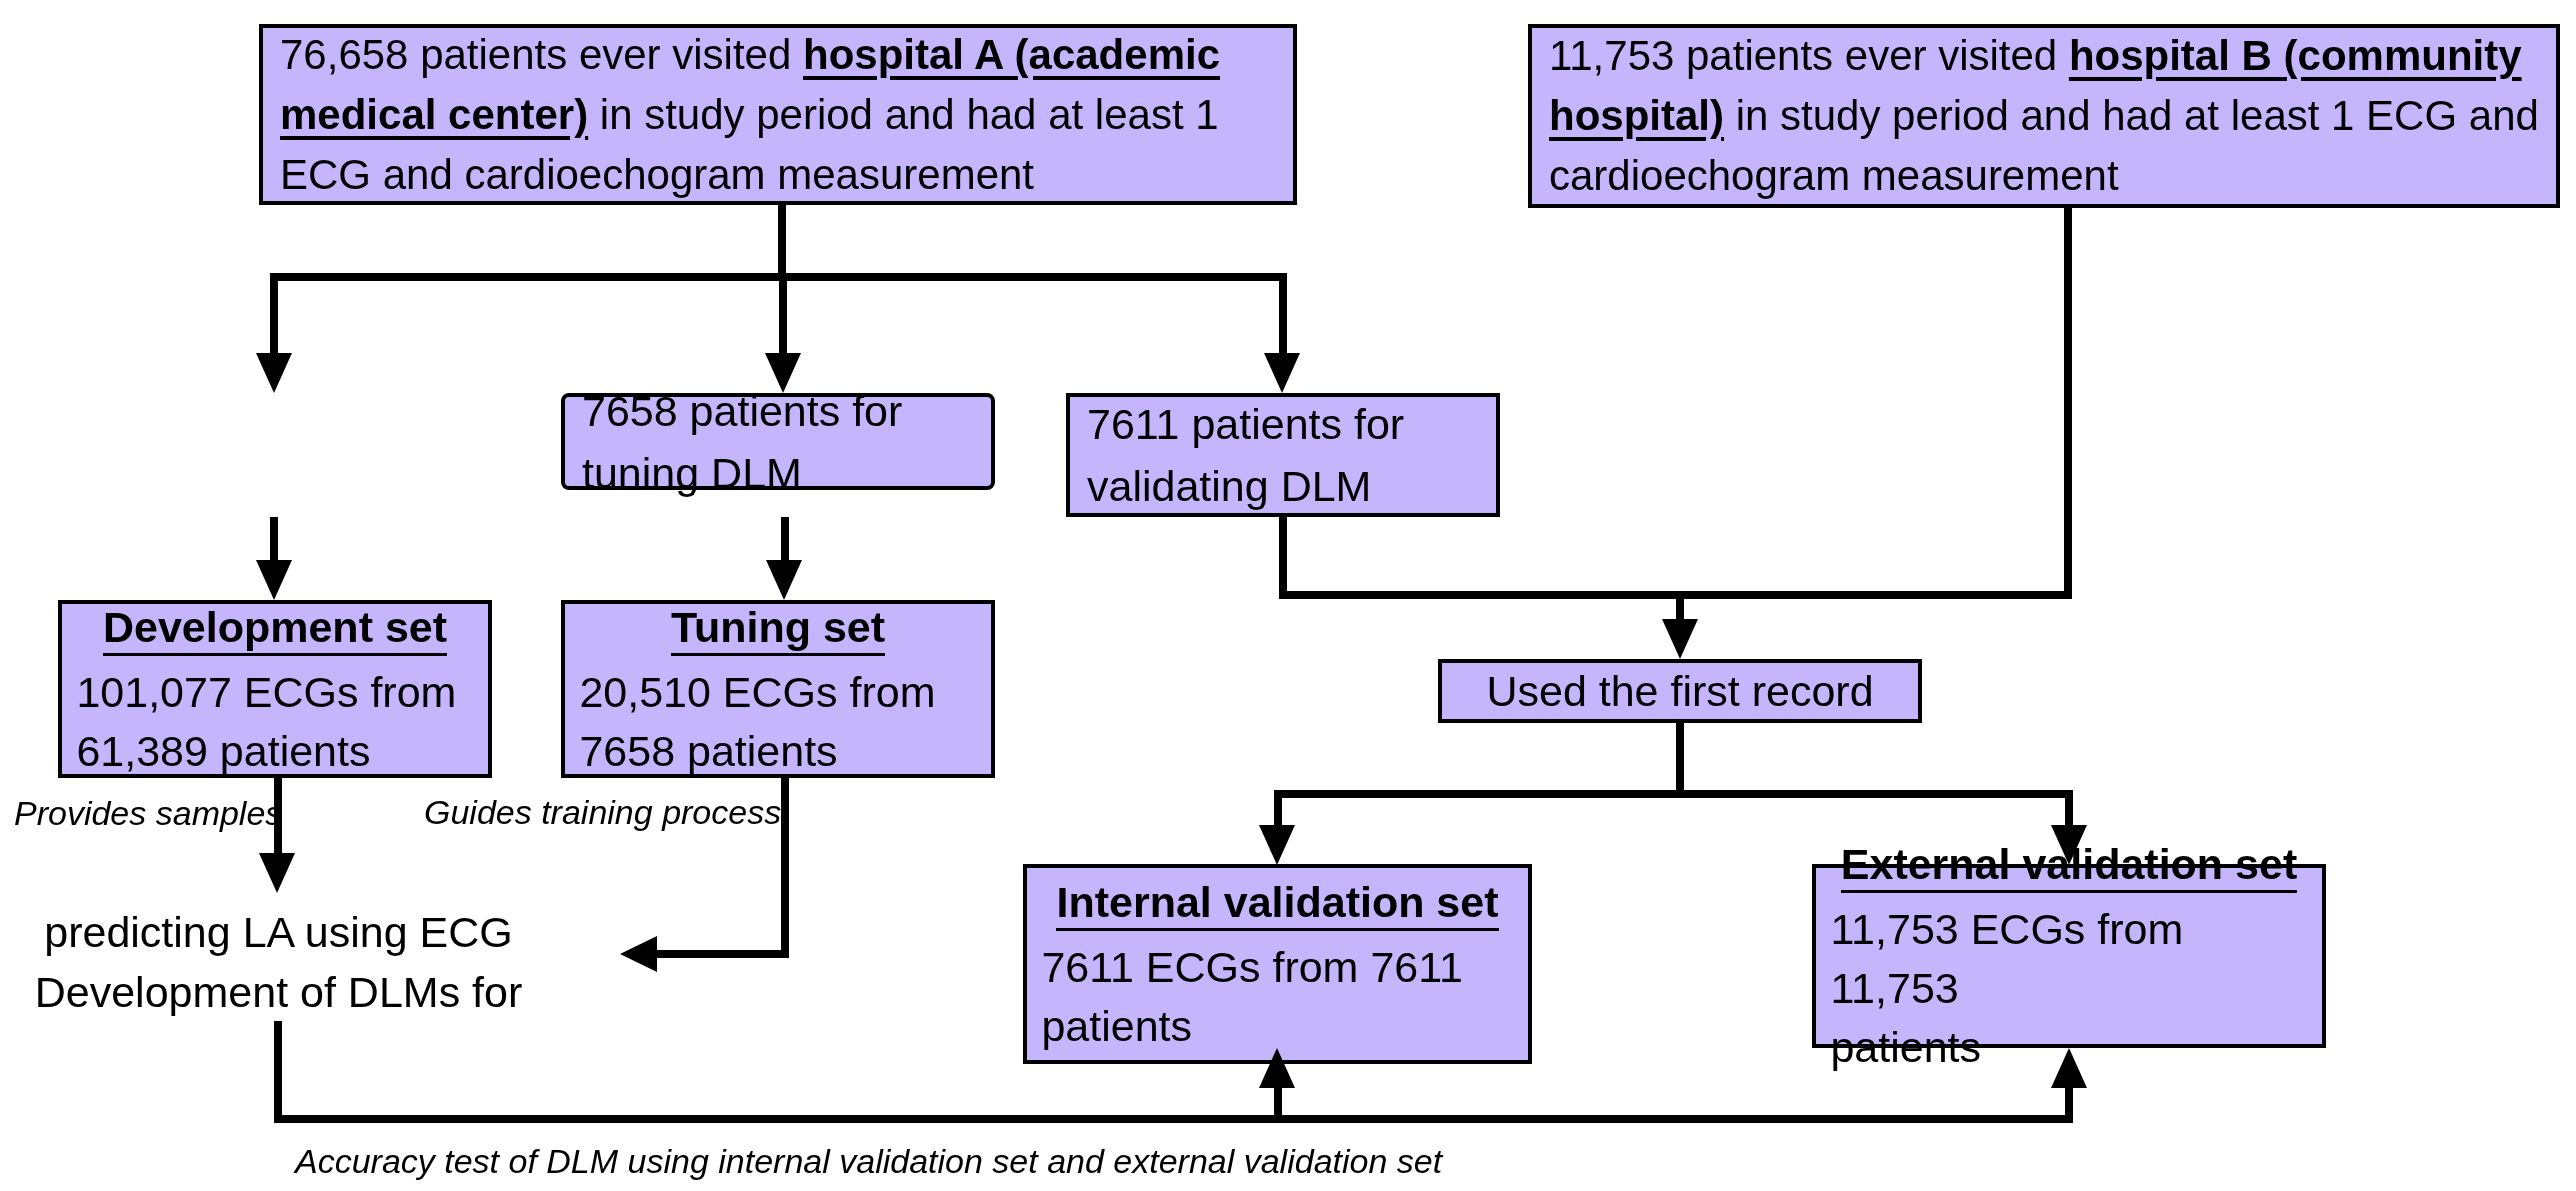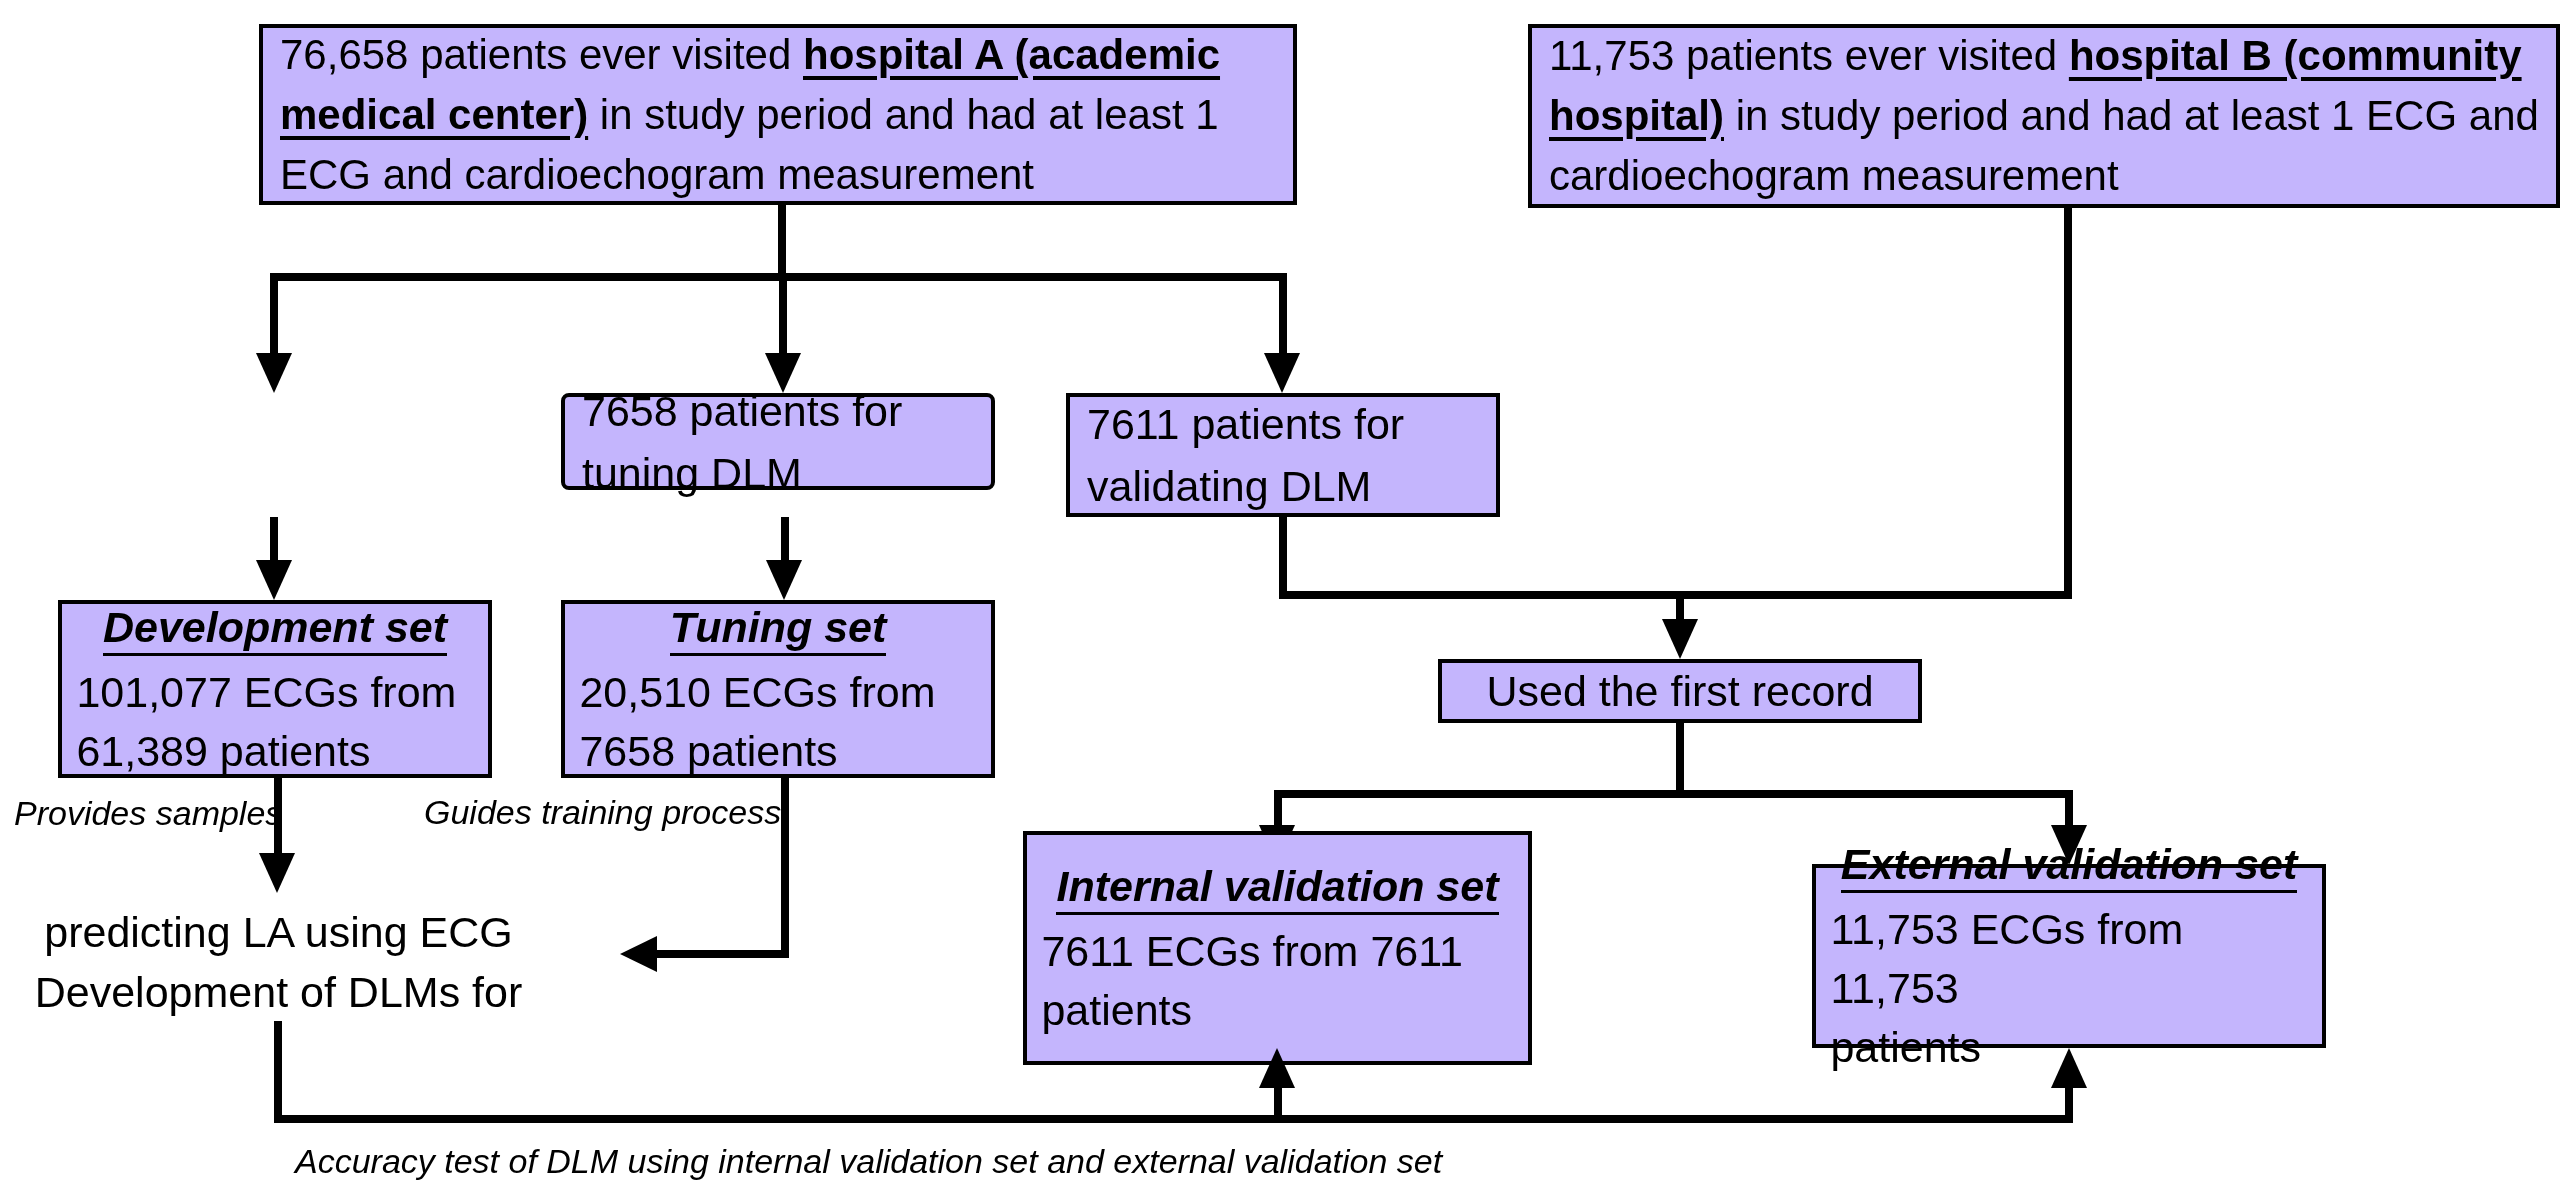--- a/index.html
+++ b/index.html
@@ -5,21 +5,21 @@
   html,body{margin:0;padding:0;background:#ffffff;}
   .canvas{position:relative;width:2576px;height:1192px;background:#ffffff;overflow:hidden;
           font-family:"Liberation Sans", sans-serif;color:#000;}
   .box{position:absolute;box-sizing:border-box;border:4.2px solid #000;background:#c4b5fd;
        display:flex;flex-direction:column;justify-content:center;}
   .toptext{font-size:42px;line-height:60px;margin:0;padding:0 17px;}
   .emph{font-weight:bold;text-decoration:underline;text-decoration-thickness:3.6px;text-underline-offset:7.2px;}
   .pbox{font-size:43px;line-height:62px;padding:0 17px;}
   .setbox{font-size:43px;line-height:59px;padding:2.4px 14.4px;}
   .hd-wrap{text-align:center;margin-bottom:6px;}
-  .hd{font-weight:bold;border-bottom:3.6px solid #000;padding-bottom:2.4px;font-style:italic;}
+  .hd{font-weight:bold;border-bottom:3.6px solid #000;padding-bottom:2.4px;}
   .usedbox{font-size:43px;text-align:center;}
   .line{position:absolute;background:#000;}
   .ah{position:absolute;width:0;height:0;}
   .ah-down{border-left:18px solid transparent;border-right:18px solid transparent;border-top:40px solid #000;}
   .ah-up{border-left:18px solid transparent;border-right:18px solid transparent;border-bottom:40px solid #000;}
   .ah-left{border-top:18px solid transparent;border-bottom:18px solid transparent;border-right:37px solid #000;}
   .freetext{position:absolute;}
   .italic{font-style:italic;font-size:34px;line-height:40px;}
   .devtext{font-size:43px;line-height:60px;text-align:center;}
 </style>
@@ -84,21 +84,21 @@
     <span>Used the first record</span>
   </div>
 
   <div class="line" style="left:1676px;top:723px;width:7.8px;height:75px;"></div>
   <div class="line" style="left:1274px;top:790px;width:799px;height:7.8px;"></div>
   <div class="line" style="left:1274px;top:790px;width:7.8px;height:39px;"></div>
   <div class="ah ah-down" style="left:1259px;top:825px;"></div>
   <div class="line" style="left:2065px;top:790px;width:7.8px;height:39px;"></div>
   <div class="ah ah-down" style="left:2051px;top:825px;"></div>
 
-  <div class="box setbox" style="left:1023px;top:831px;width:509px;height:234px;">
+  <div class="box setbox" style="left:1023px;top:864px;width:509px;height:200px;">
     <div class="hd-wrap"><span class="hd">Internal validation set</span></div>
     <span>7611 ECGs from 7611</span>
     <span>patients</span>
   </div>
   <div class="box setbox" style="left:1812px;top:864px;width:514px;height:184px;">
     <div class="hd-wrap"><span class="hd">External validation set</span></div>
     <span>11,753 ECGs from 11,753</span>
     <span>patients</span>
   </div>
 

